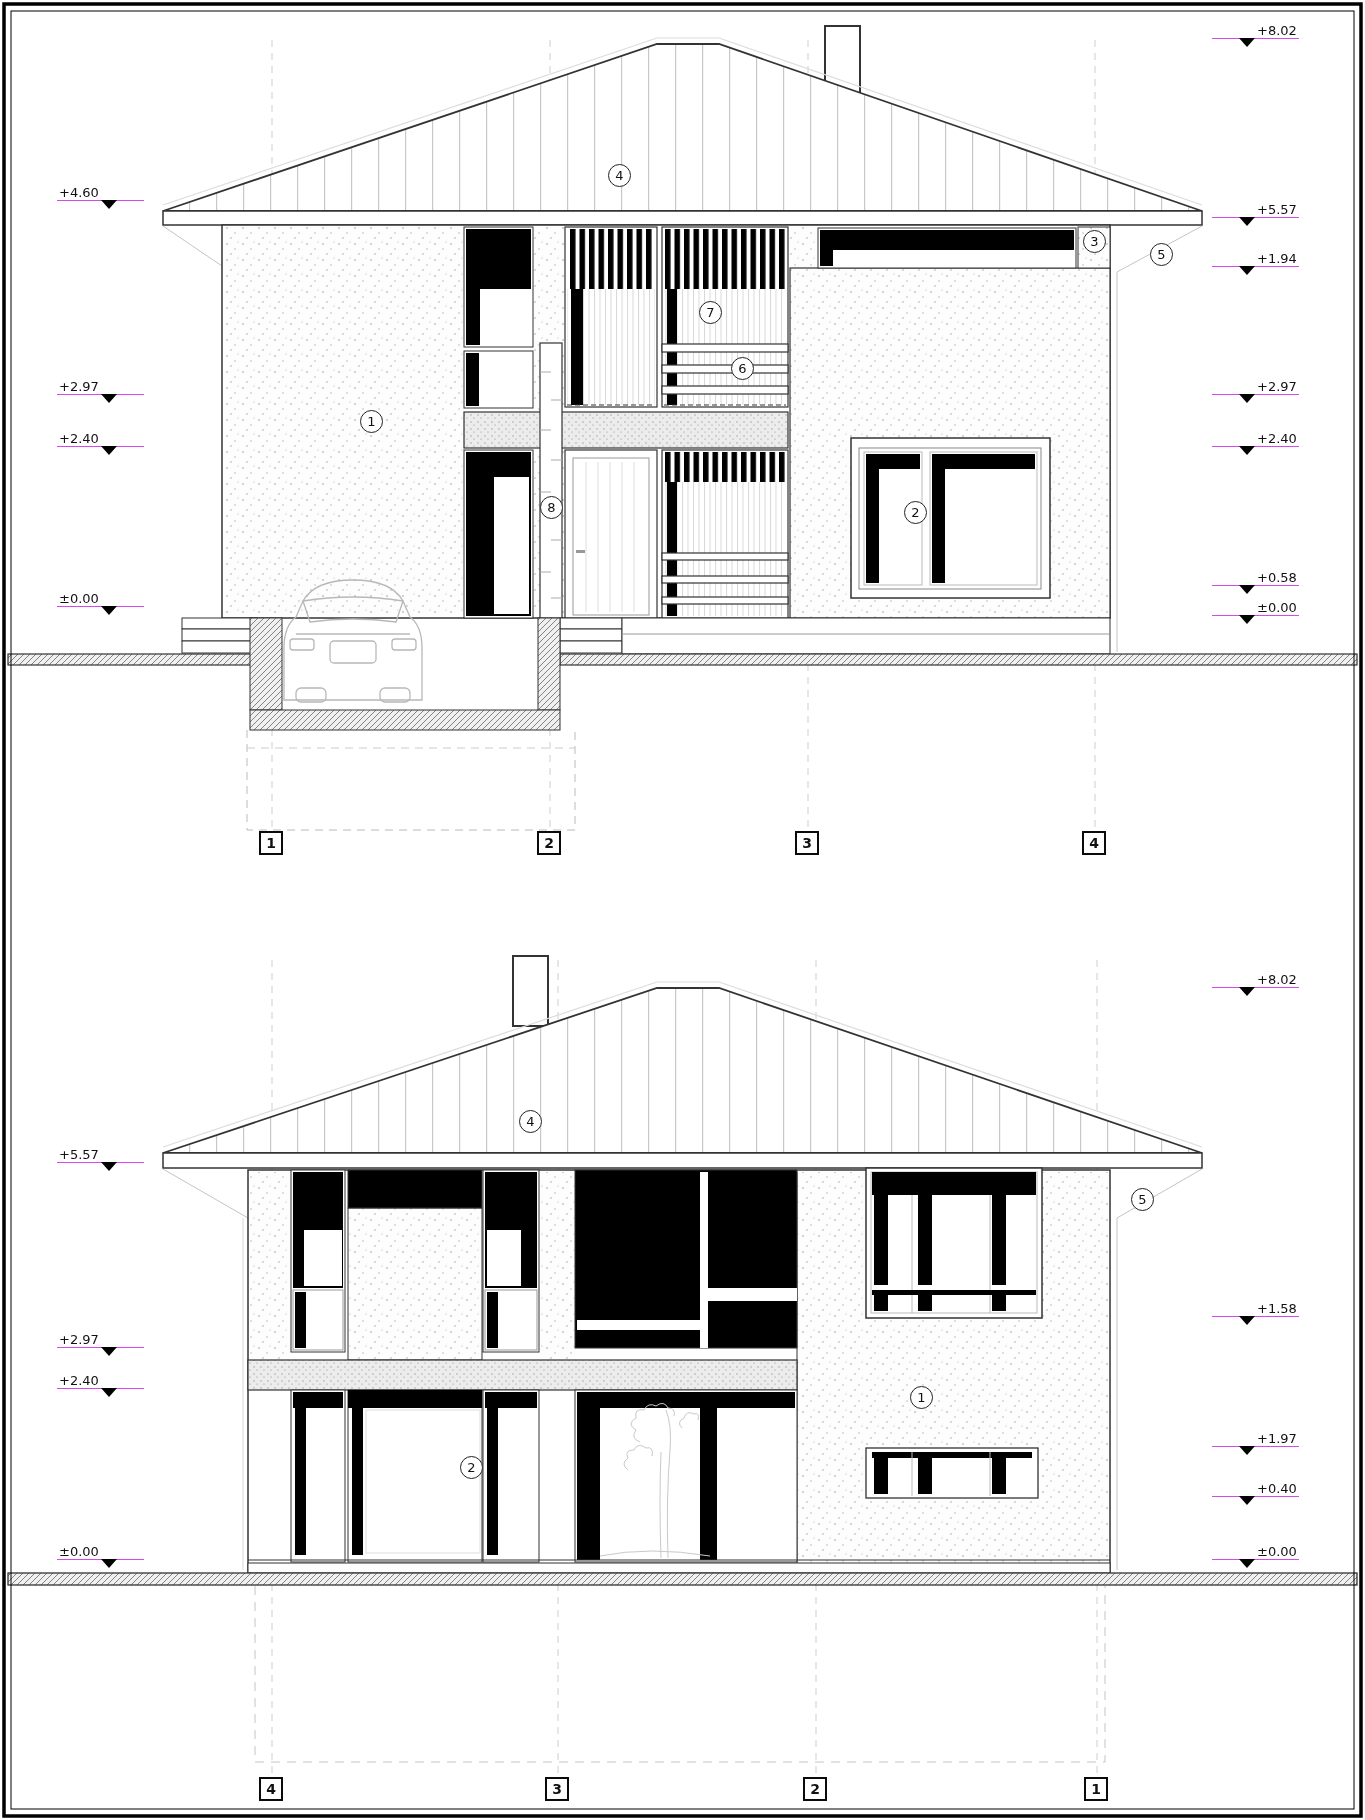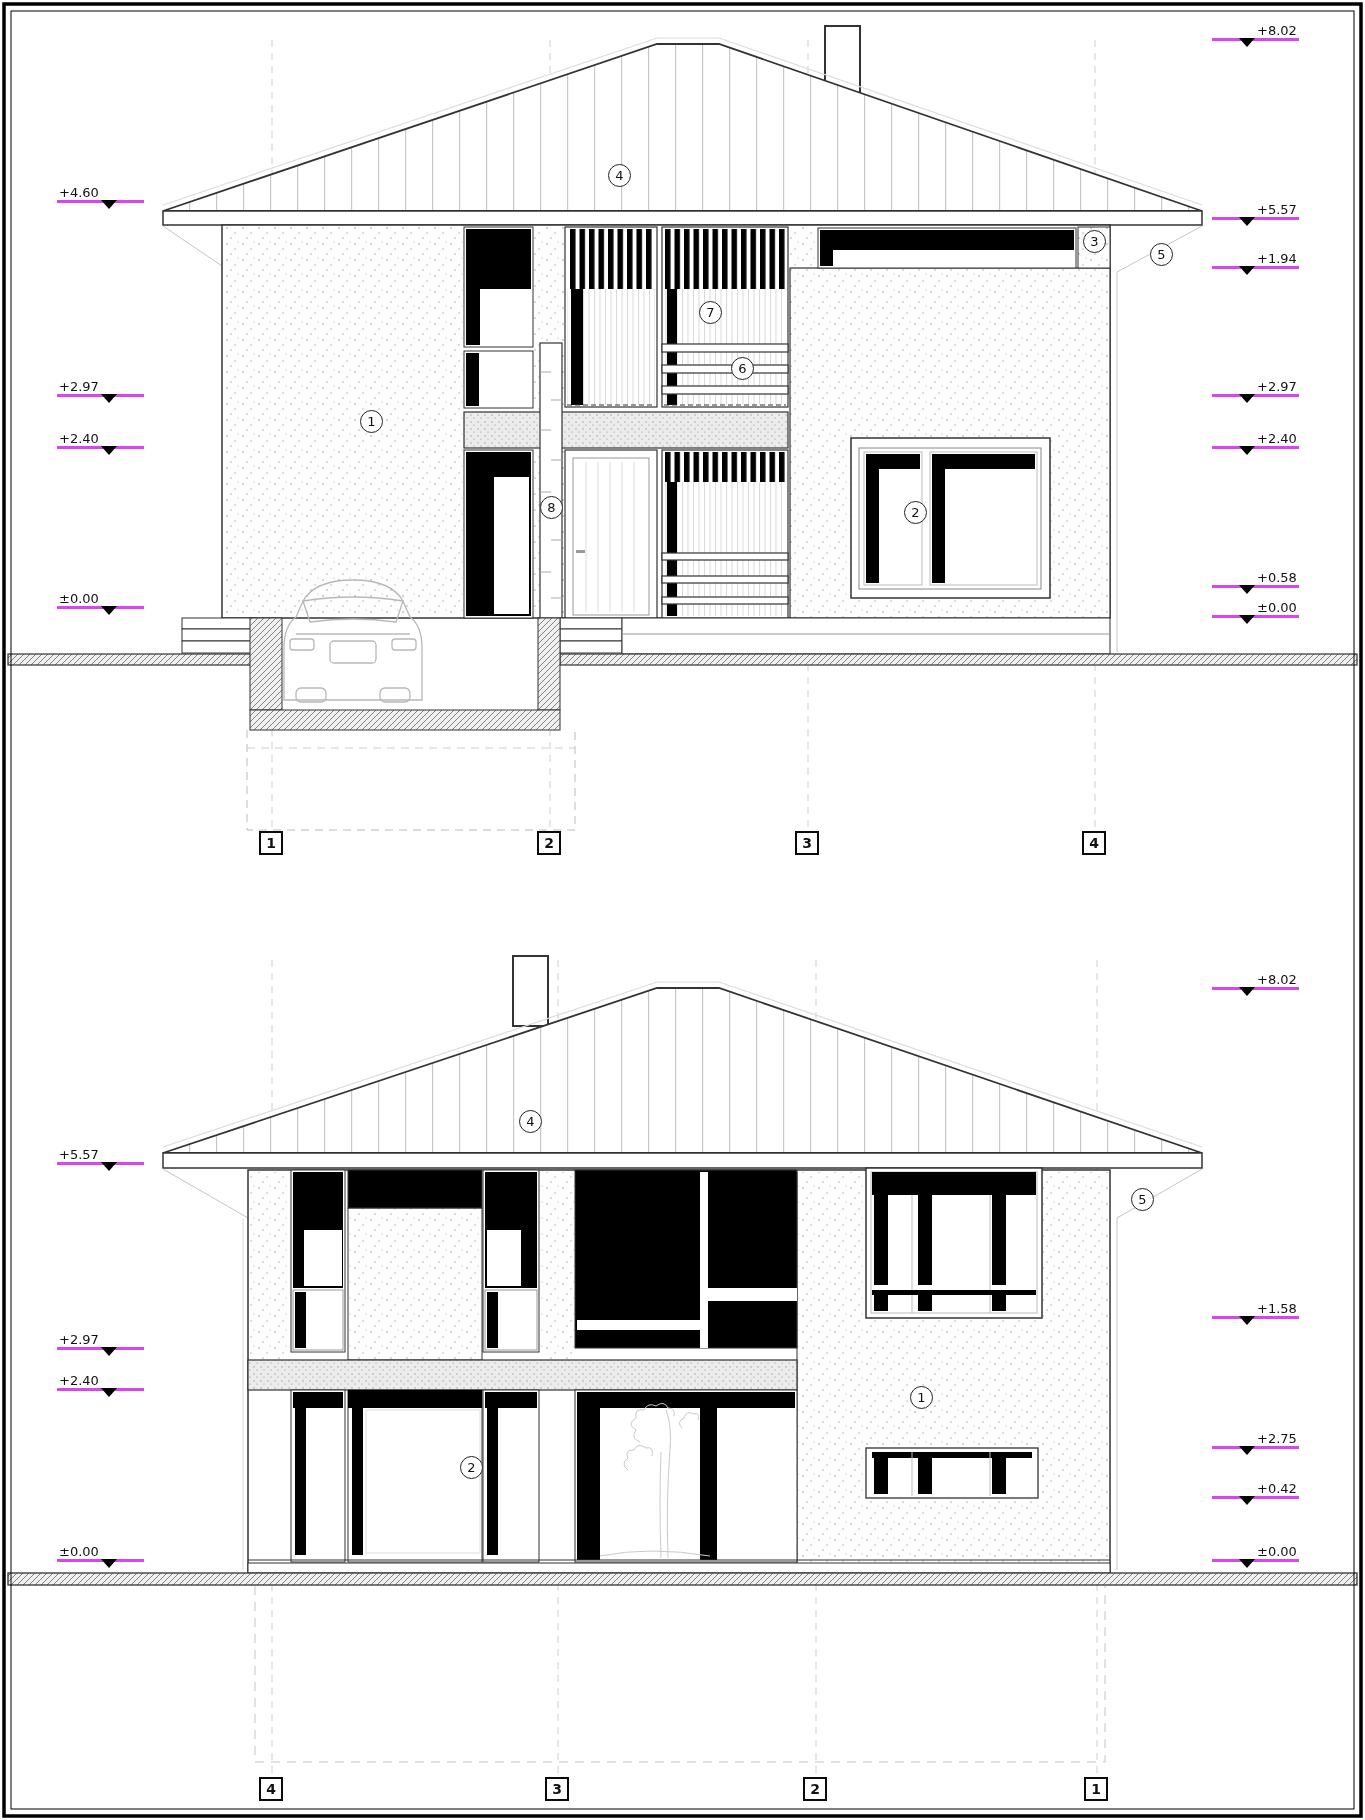--- a/index.html
+++ b/index.html
@@ -1,20 +1,20 @@
 <!DOCTYPE html>
 <html><head>
 <meta charset="utf-8">
 <style>
   html,body{margin:0;padding:0;background:#fff;}
   body{width:1365px;height:1820px;position:relative;font-family:"DejaVu Sans",sans-serif;color:#111;}
   #stage{position:absolute;left:0;top:0;width:1365px;height:1820px;}
   svg{position:absolute;left:0;top:0;}
   
-  .marker{position:absolute;display:flex;align-items:flex-end;border-bottom:3px solid #d946ef;height:17px;font-size:13px;line-height:15px;white-space:nowrap;}
+  .marker{position:absolute;display:flex;align-items:flex-end;border-bottom:1px solid #d946ef;height:17px;font-size:13px;line-height:15px;white-space:nowrap;}
   .marker .lbl{padding:0 2px;}
   .marker .tri{display:block;width:0;height:0;border-left:8px solid transparent;border-right:8px solid transparent;border-top:9px solid #000;margin-bottom:-9px;}
   .marker .sp{display:block;width:27px;height:1px;}
   
   .callout{position:absolute;width:21px;height:21px;border:1.4px solid #222;border-radius:50%;background:#fff;text-align:center;font-size:13px;line-height:21px;}
   
   .gridbox{position:absolute;width:20px;height:20px;border:2.6px solid #0a0a0a;background:#fff;text-align:center;font-size:14px;line-height:20px;font-weight:600;}
 </style>
 </head>
 <body>
@@ -398,26 +398,26 @@
       <span class="lbl">+8.02</span>
     </div>
 <div class="marker" style="top:1299px;left:1212px">
       <b class="sp"></b>
       <i class="tri"></i>
       <span class="lbl">+1.58</span>
     </div>
 <div class="marker" style="top:1429px;left:1212px">
       <b class="sp"></b>
       <i class="tri"></i>
-      <span class="lbl">+2.75</span>
+      <span class="lbl">+1.97</span>
     </div>
 <div class="marker" style="top:1479px;left:1212px">
       <b class="sp"></b>
       <i class="tri"></i>
-      <span class="lbl">+0.42</span>
+      <span class="lbl">+0.40</span>
     </div>
 <div class="marker" style="top:1542px;left:1212px">
       <b class="sp"></b>
       <i class="tri"></i>
       <span class="lbl">±0.00</span>
     </div>
 
 <div class="callout" style="left:360px;top:410px">1</div>
 <div class="callout" style="left:904px;top:501px">2</div>
 <div class="callout" style="left:1083px;top:230px">3</div>

